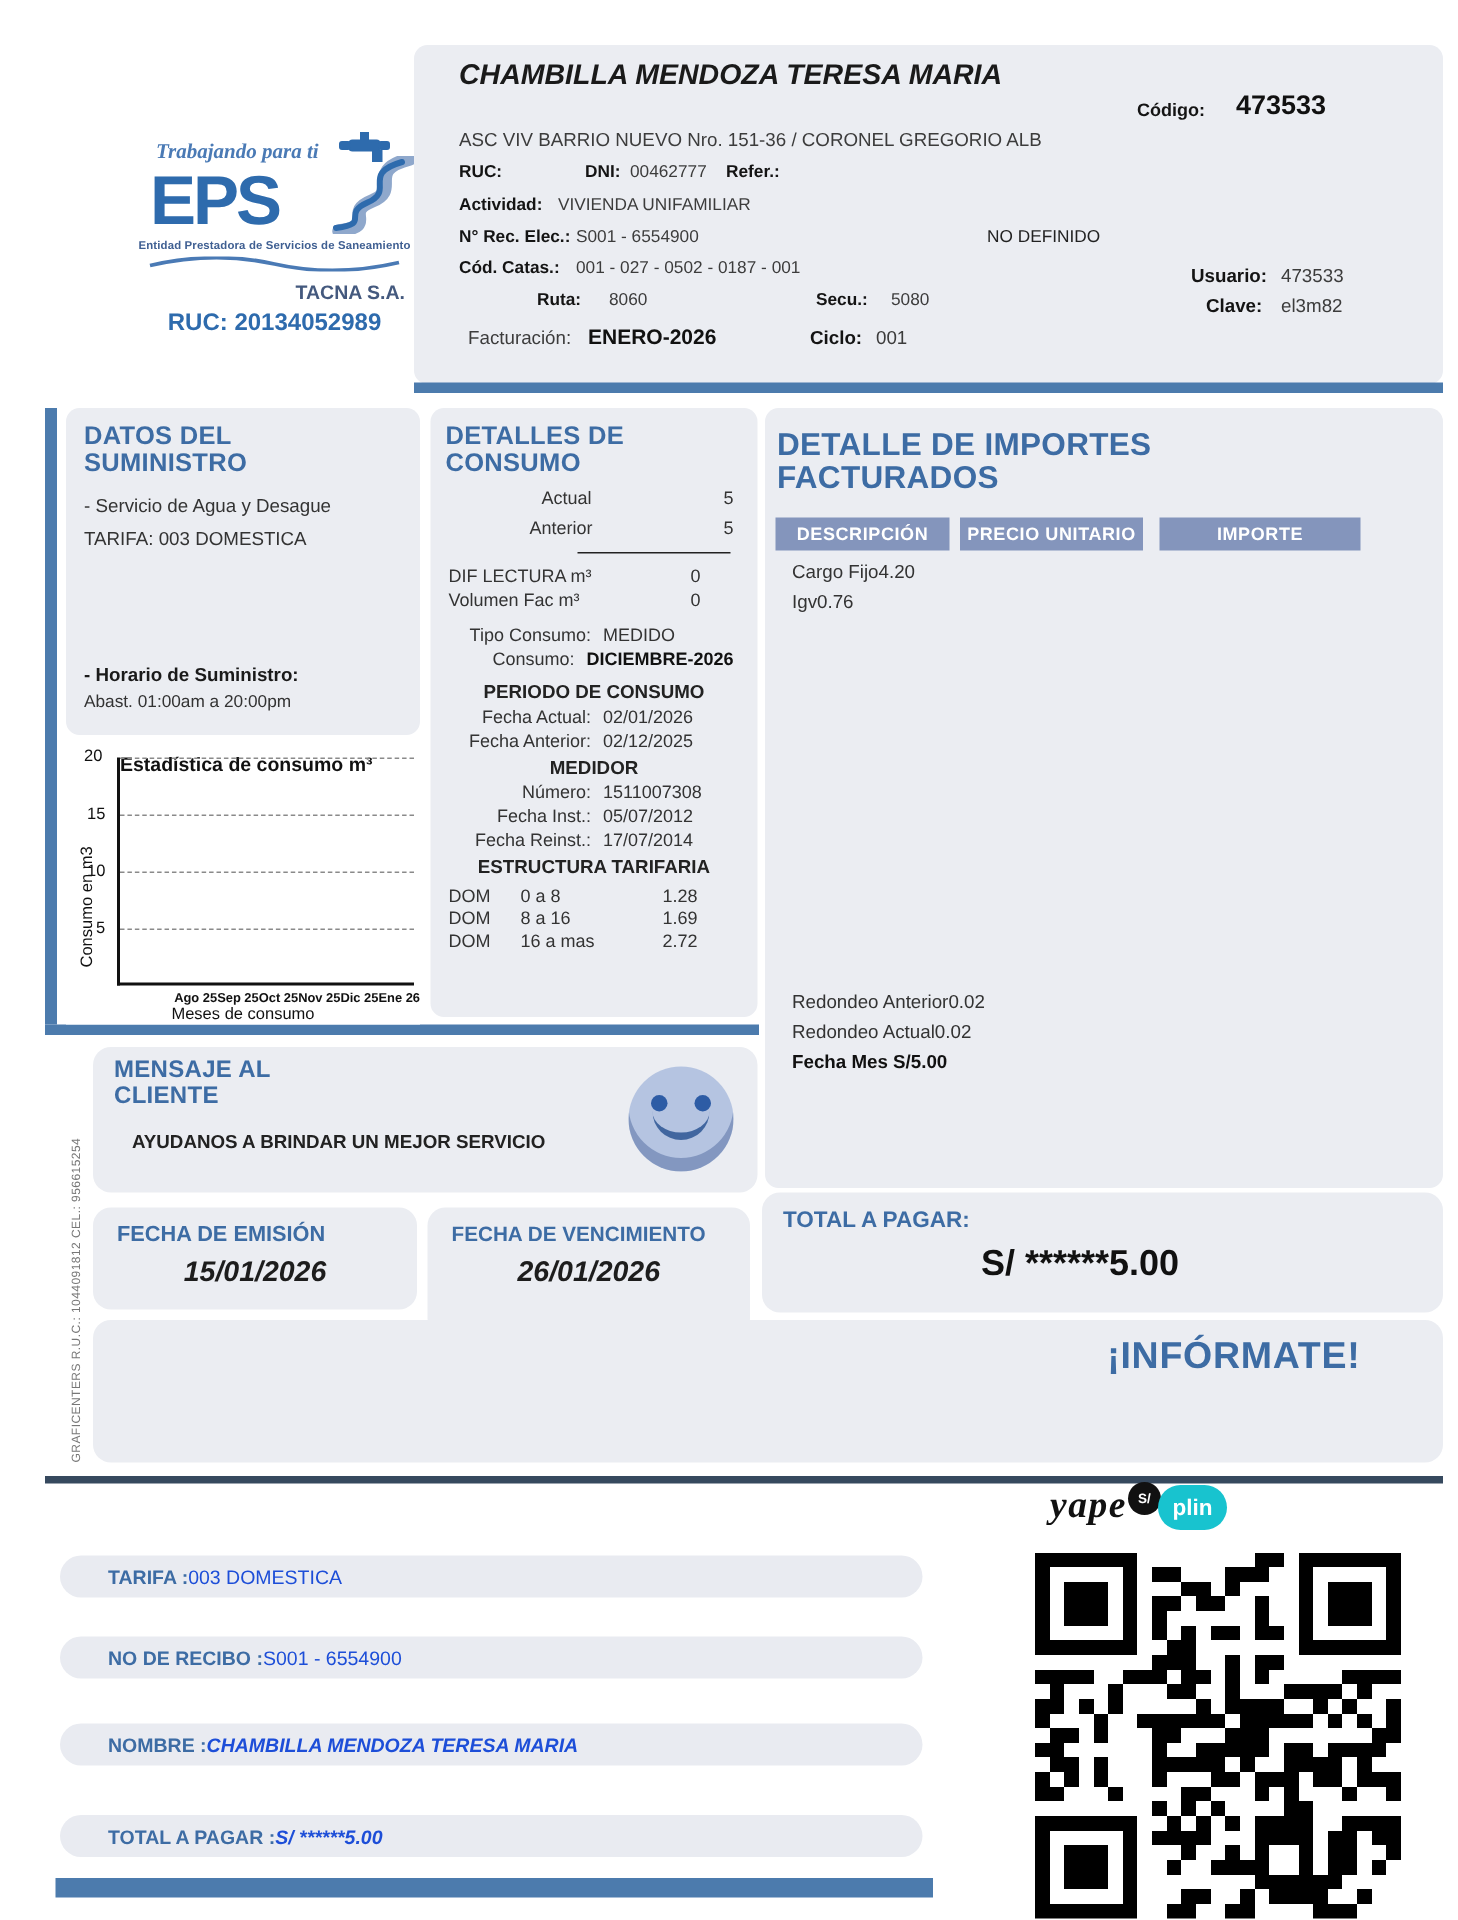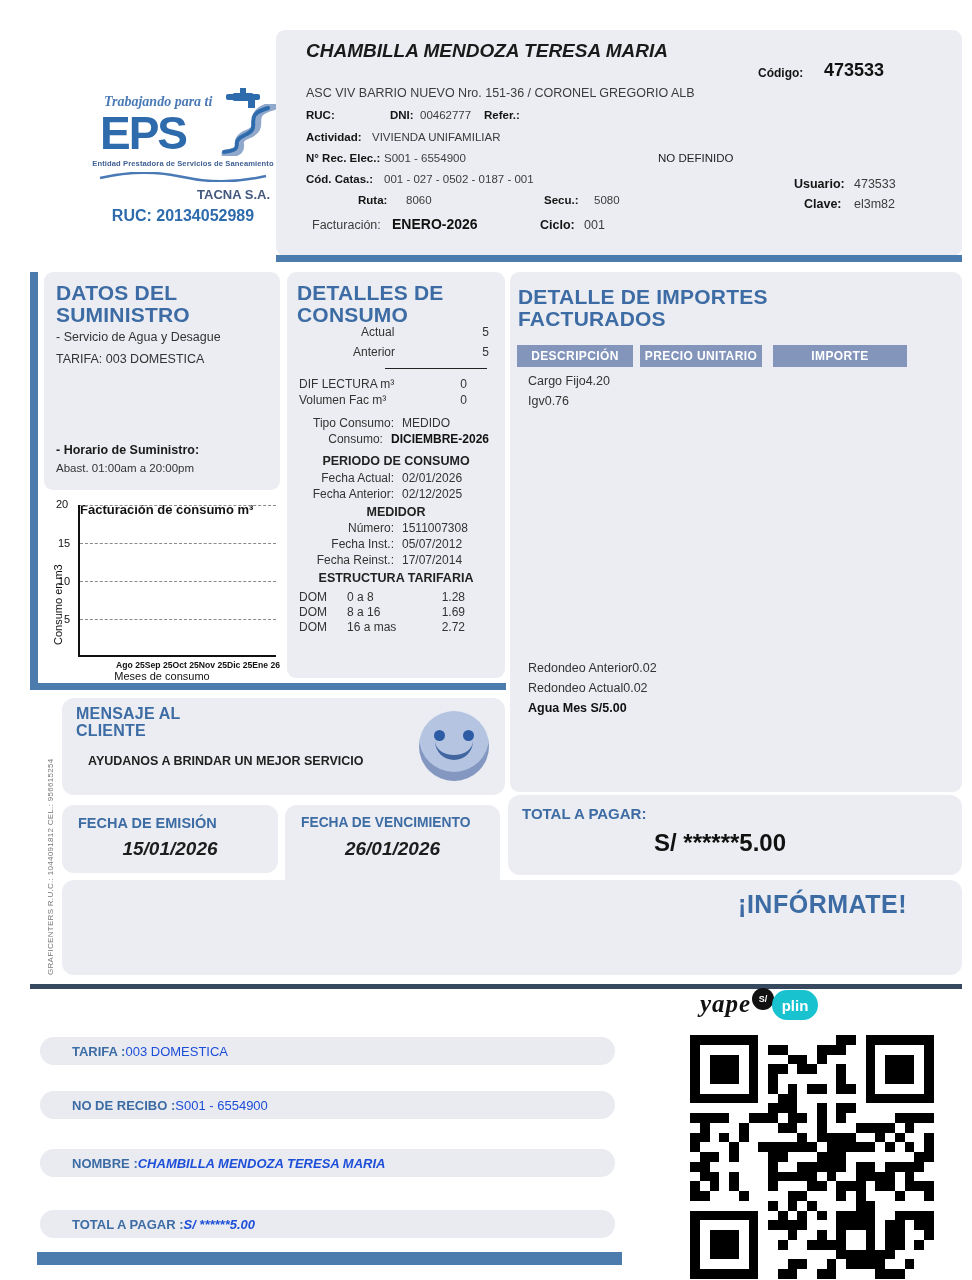--- a/index.html
+++ b/index.html
@@ -19,21 +19,21 @@
   #logo .name{font-size:46px;font-weight:bold;color:#2e6bad;letter-spacing:-2px;line-height:1;text-align:left;margin-left:8px}
   #logo .sub{font-size:7.6px;font-weight:bold;color:#3f5f92;margin-top:3px;letter-spacing:.1px}
   #logo .company{font-size:13px;font-weight:bold;color:#44597e;text-align:right;margin-right:4px;margin-top:1px}
   #logo .ruc{font-size:16px;font-weight:bold;color:#2e6bad;margin-top:5px}
   
   #hbox{left:276px;top:30px;width:686px;height:226px}
   #hbox span{position:absolute;white-space:nowrap}
   .hl{font-weight:bold;color:#141414;font-size:11.5px}
   .hv{color:#3c3c3c;font-size:11.5px}
   
-  .sect-title{font-weight:bold;color:#3D6CA4;font-size:21px;line-height:1.06;letter-spacing:.2px}
+  .sect-title{font-weight:bold;color:#3D6CA4;font-size:17px;line-height:1.06;letter-spacing:.2px}
   
   .crow{position:absolute;left:12px;right:16px;display:flex;font-size:12px;color:#333;white-space:nowrap}
   .crow .cl{text-align:right}
   .chead{position:absolute;left:0;right:0;text-align:center;font-weight:bold;font-size:12.5px;color:#222}
   
   .irow{position:absolute;left:18px;right:62px;display:flex;font-size:12.5px;color:#333}
   .chip{position:absolute;height:22px;background:#8495BC;color:#fff;font-weight:bold;font-size:12px;display:flex;align-items:center;justify-content:center;letter-spacing:.4px}
   
   #chart{position:absolute;left:44px;top:497px;width:236px;height:186px;background:#fff}
   #plot{position:absolute;left:34px;top:8px;width:198px;height:152px;border-left:2px solid #111;border-bottom:2px solid #111}
@@ -124,21 +124,21 @@
 
   <div class="box" style="left:44px;top:272px;width:236px;height:218px">
     <div class="sect-title" style="position:absolute;left:12px;top:10px;width:170px">DATOS DEL SUMINISTRO</div>
     <div class="abs md" style="left:12px;top:58px;color:#333">- Servicio de Agua y Desague</div>
     <div class="abs md" style="left:12px;top:80px;color:#333">TARIFA: 003 DOMESTICA</div>
     <div class="abs b md" style="left:12px;top:171px;color:#1a1a1a">- Horario de Suministro:</div>
     <div class="abs" style="left:12px;top:190px;font-size:11.5px;color:#333">Abast. 01:00am a 20:00pm</div>
   </div>
 
   <div id="chart">
-    <div class="abs b" style="left:36px;top:5px;font-size:13px;color:#111">Facturación de consumo m³</div>
+    <div class="abs b" style="left:36px;top:5px;font-size:13px;color:#111">Estadística de consumo m³</div>
     <div class="abs" style="left:8px;top:148px;transform:rotate(-90deg);transform-origin:0 0;font-size:11px;color:#111;white-space:nowrap">Consumo en m3</div>
     <span class="ytick" style="left:12px;top:1px">20</span>
     <span class="ytick" style="left:14px;top:40px">15</span>
     <span class="ytick" style="left:14px;top:78px">10</span>
     <span class="ytick" style="left:20px;top:116px">5</span>
     <div id="plot">
       <div class="grid" style="top:0"></div>
       <div class="grid" style="top:38px"></div>
       <div class="grid" style="top:76px"></div>
       <div class="grid" style="top:114px"></div>
@@ -236,21 +236,21 @@
       </div>
     <div class="irow" style="top:389px">
         <span>Redondeo Anterior</span>
         <span>0.02</span>
       </div>
     <div class="irow" style="top:409px">
         <span>Redondeo Actual</span>
         <span>0.02</span>
       </div>
     <div class="irow b" style="top:429px;color:#111">
-        <span>Agua Mes S/</span>
+        <span>Fecha Mes S/</span>
         <span>5.00</span>
       </div>
   </div>
 
   <div class="box" style="left:62px;top:698px;width:443px;height:97px;border-radius:12px">
     <div class="sect-title" style="position:absolute;left:14px;top:8px;width:130px;font-size:16px">MENSAJE AL CLIENTE</div>
     <div class="abs b" style="left:26px;top:56px;font-size:12.5px;color:#222">AYUDANOS A BRINDAR UN MEJOR SERVICIO</div>
     <div id="smiley">
       <div class="eye" style="left:15px"></div>
       <div class="eye" style="right:15px"></div>

